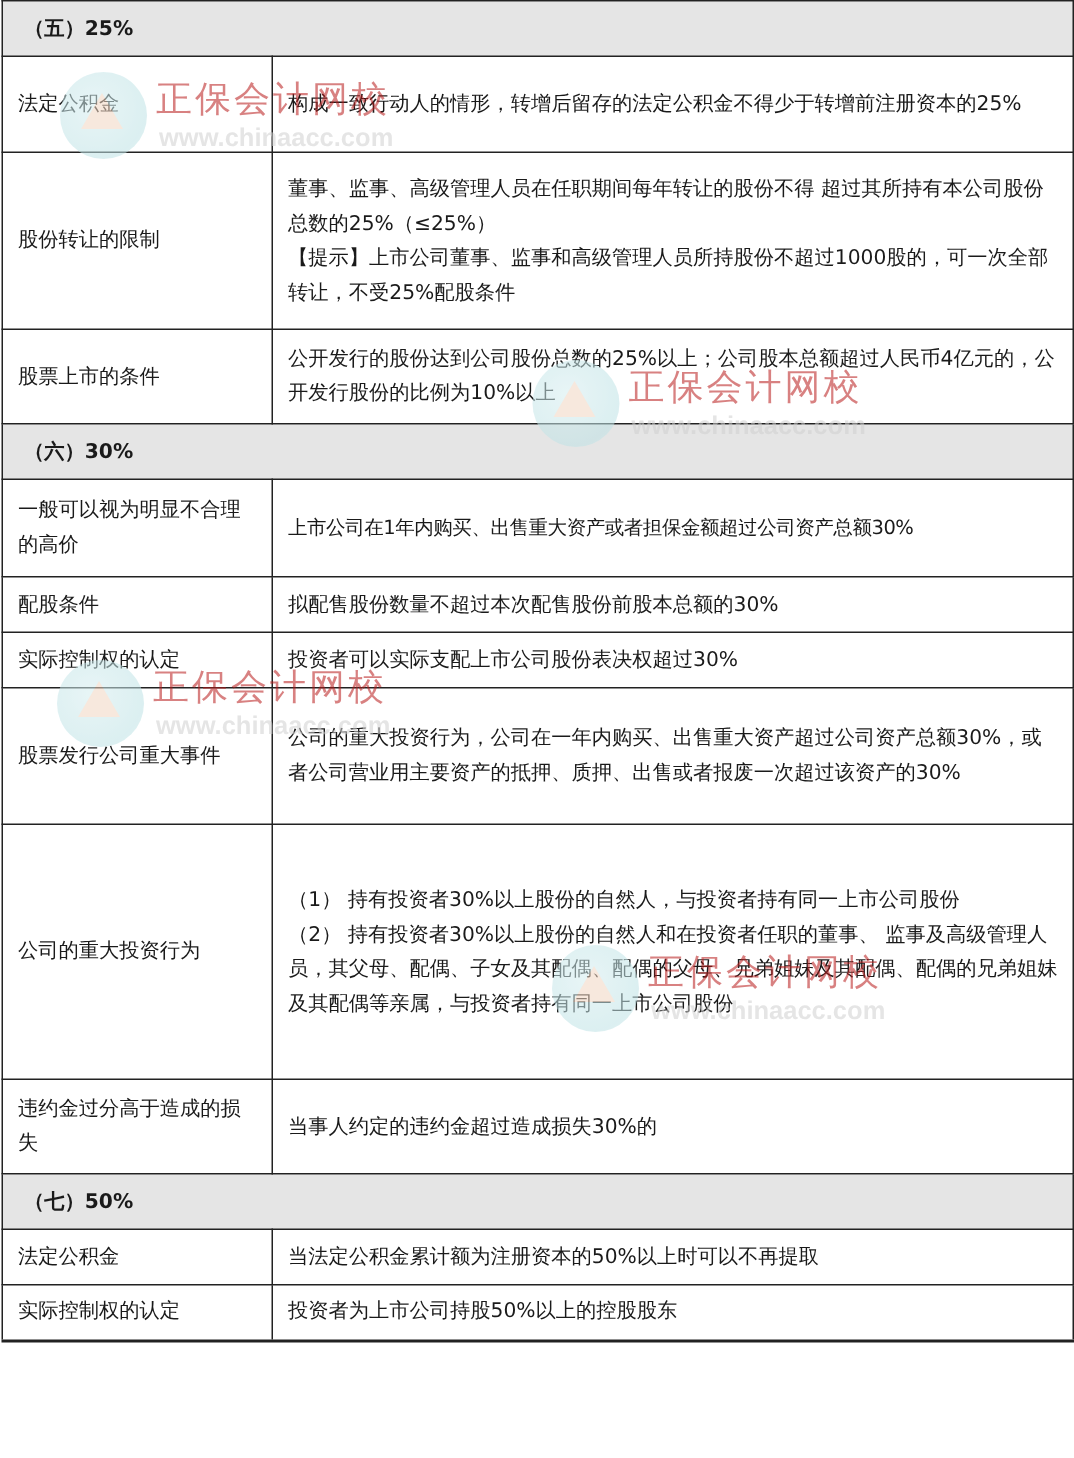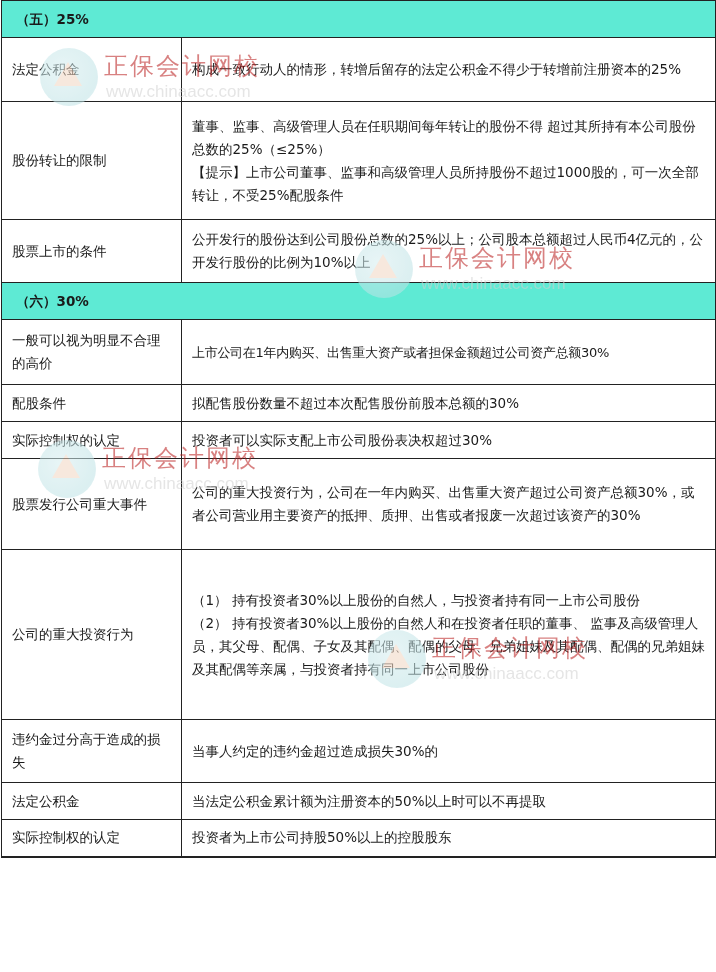--- a/index.html
+++ b/index.html
@@ -13,21 +13,21 @@
       width: 714px; border-collapse: collapse; table-layout: fixed;
       font-size: 13.5px; line-height: 23px;
     }
     table.main td {
       border: 1px solid #222;
       vertical-align: middle;
     }
     col.c1 { width: 180px; }
     col.c2 { width: 534px; }
     tr.section td {
-      background: #5eead4;
+      background: #e5e5e5;
       height: 36px;
       padding: 0 0 0 14px;
       font-weight: bold;
       font-size: 13.5px;
     }
     td.label {
       text-align: left;
       padding: 4px 10px;
     }
     td.content {
@@ -48,21 +48,21 @@
       position: absolute; left: 14px; top: 14px; width: 0; height: 0;
       border-left: 14px solid transparent; border-right: 14px solid transparent;
       border-bottom: 24px solid #f1d6c2;
     }
     .wm-name {
       position: absolute; left: 64px; top: 2px; font-size: 24px; color: #b91c1c;
       letter-spacing: 2px; white-space: nowrap;
     }
     .wm-url {
       position: absolute; left: 66px; top: 34px; font-size: 17px; color: #d0d0d0;
-      white-space: nowrap; font-family: "Liberation Sans", sans-serif;
+      white-space: nowrap; font-family: "Liberation Sans", sans-serif; font-weight: bold;
     }
   </style>
 </head>
 <body>
 
 <table class="main">
   <colgroup>
       <col class="c1">
       <col class="c2">
     </colgroup>
@@ -125,20 +125,23 @@
         <p>（2） 持有投资者30%以上股份的自然人和在投资者任职的董事、 监事及高级管理人员，其父母、配偶、子女及其配偶、配偶的父母、兄弟姐妹及其配偶、配偶的兄弟姐妹及其配偶等亲属，与投资者持有同一上市公司股份</p>
       </td>
     </tr>
     <tr style="height:63px">
       <td class="label">违约金过分高于造成的损失</td>
       <td class="content">
           <p>当事人约定的违约金超过造成损失30%的</p>
         </td>
     </tr>
 
+    <tr class="section">
+      <td colspan="2">（七）50%</td>
+    </tr>
     <tr style="height:37px">
       <td class="label">法定公积金</td>
       <td class="content">
           <p>当法定公积金累计额为注册资本的50%以上时可以不再提取</p>
         </td>
     </tr>
     <tr style="height:37px">
       <td class="label">实际控制权的认定</td>
       <td class="content">
           <p>投资者为上市公司持股50%以上的控股股东</p>

